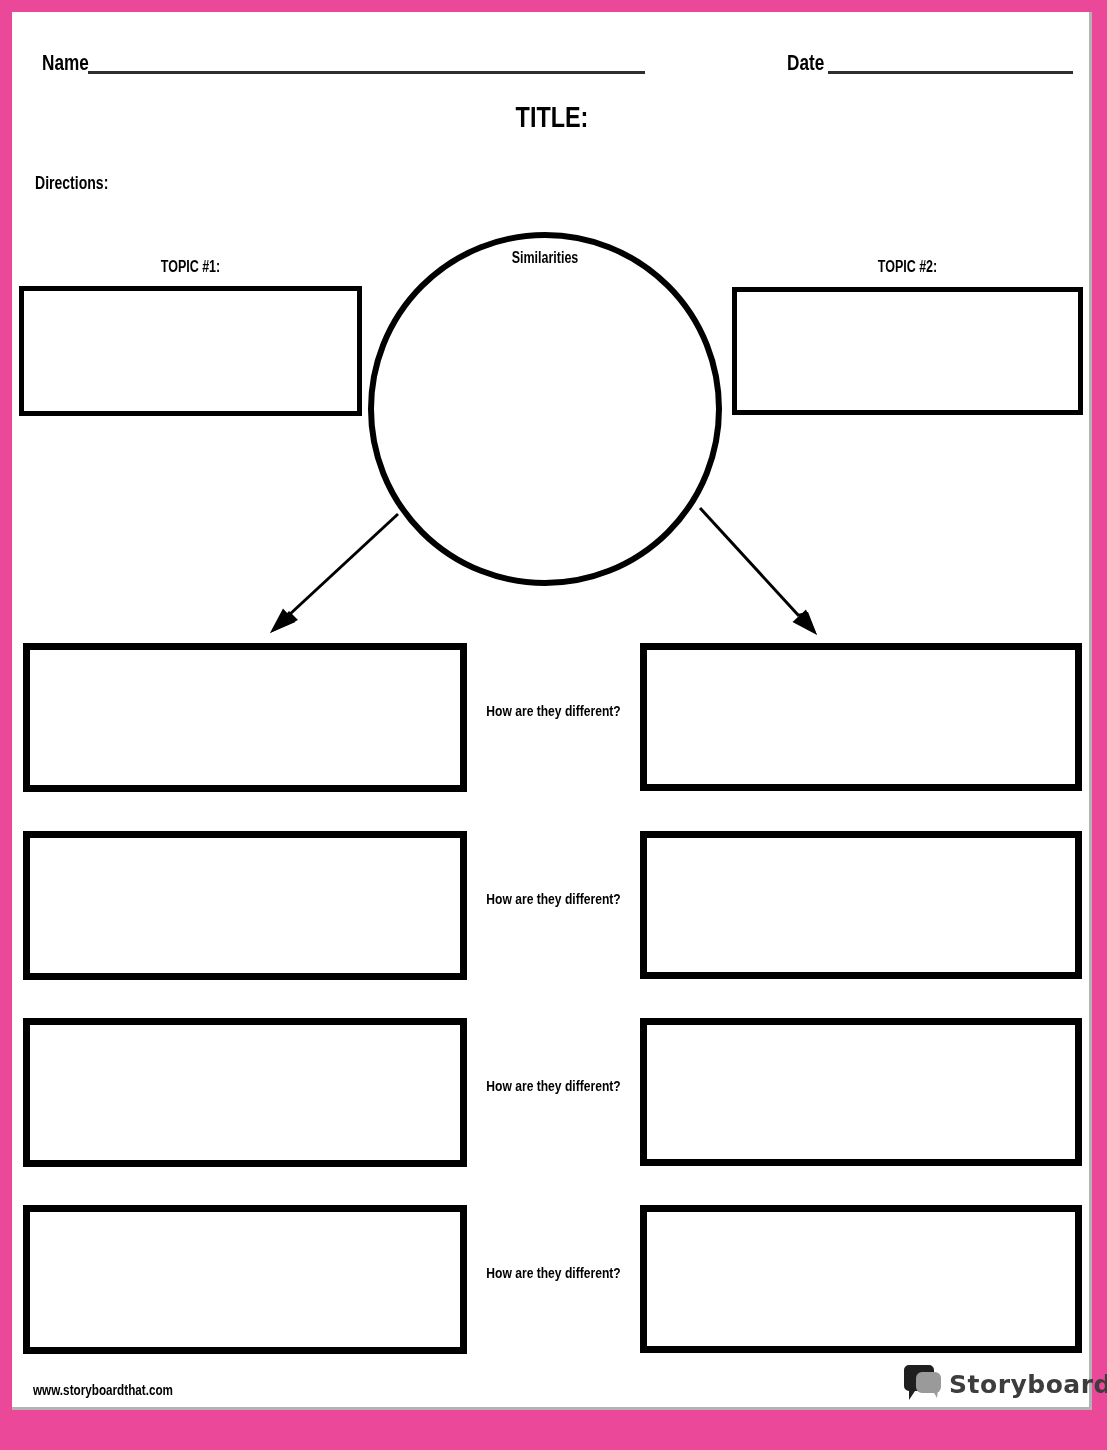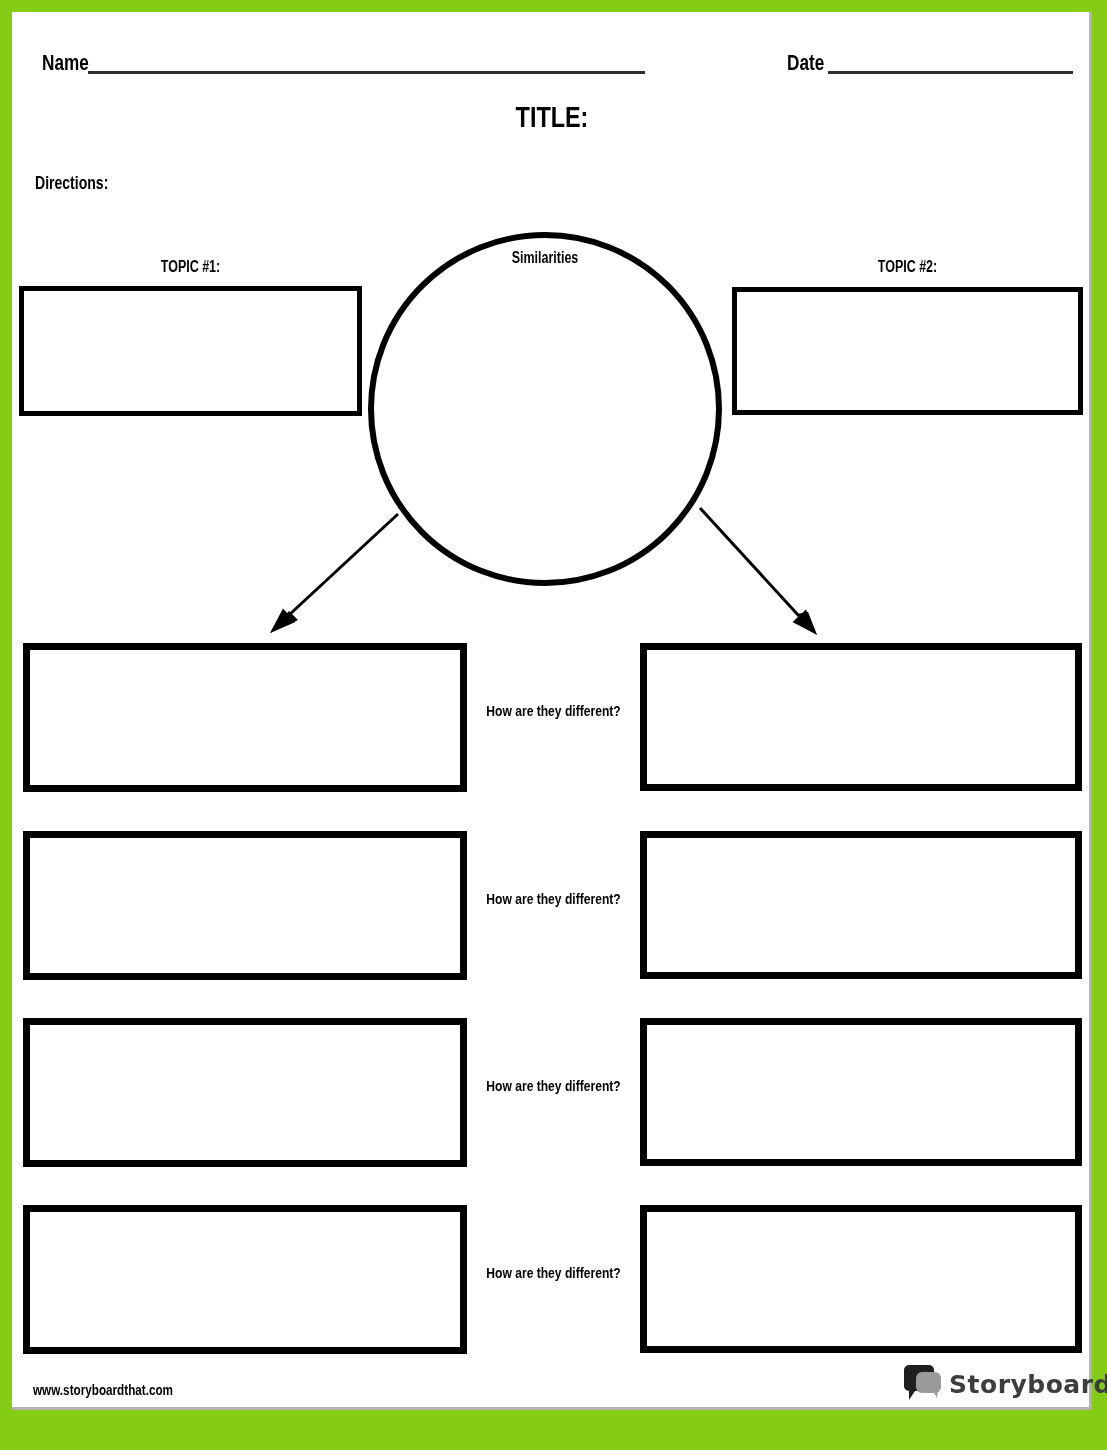--- a/index.html
+++ b/index.html
@@ -1,20 +1,20 @@
 <!DOCTYPE html>
 <html><head>
 <meta charset="utf-8">
 <style>
   * { margin:0; padding:0; box-sizing:border-box; }
   html,body { background:#000; }
   #canvas {
     position:relative;
     width:1107px; height:1450px;
-    background:#84cc16;
+    background:#ec4899;
     font-family:"Liberation Sans", sans-serif;
     overflow:hidden;
   }
   #sheet {
     position:absolute; left:12px; top:12px;
     width:1080px; height:1398px;
     background:#fff;
     border-right:3px solid #b3b3b3;
     border-bottom:3px solid #b3b3b3;
   }

